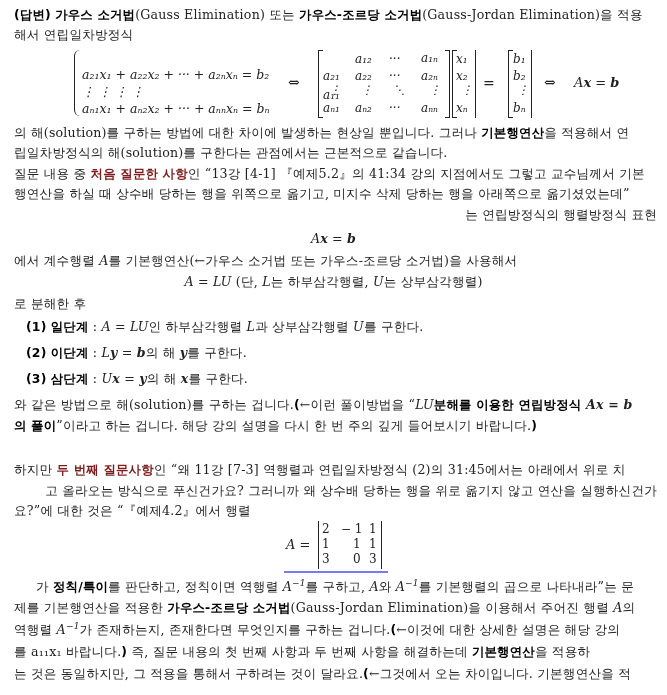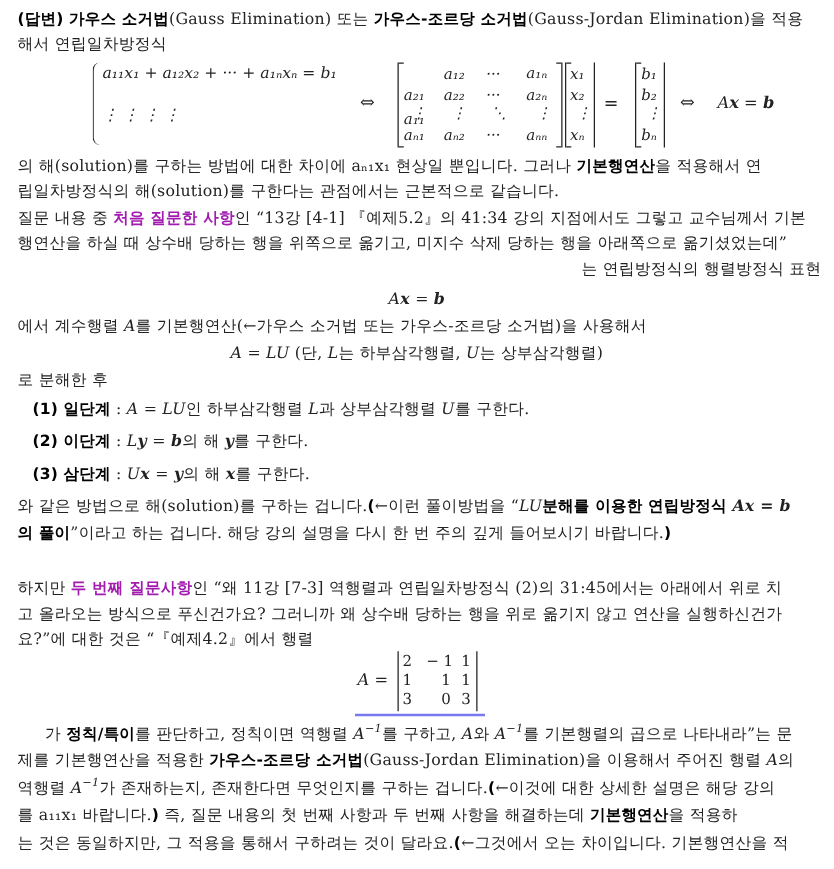--- a/index.html
+++ b/index.html
@@ -1,21 +1,21 @@
 <!DOCTYPE html>
 <html><head>
 <meta charset="utf-8">
 <style>
   html, body { margin:0; padding:0; background:#ffffff; }
   body { width:667px; height:695px; overflow:hidden; position:relative;
          font-family:"DejaVu Serif", "Liberation Serif", serif; color:#222; }
   .page { position:absolute; left:0; top:0; width:667px; }
   .line { position:absolute; left:14px; right:10px; font-size:12.6px; line-height:18px; white-space:nowrap; letter-spacing:0.2px; }
   .b { font-family:"DejaVu Sans", "Liberation Sans", sans-serif; font-weight:bold; color:#000; font-size:12.4px; }
-  .blue { color:#a21caf; }
+  .blue { color:#7f1d1d; }
   .ul { text-decoration-color:#3a3ae6; text-underline-offset:3px; }
   .m { font-family:"DejaVu Serif", "Liberation Serif", serif; font-style:italic; }
   .mb { font-family:"DejaVu Serif", "Liberation Serif", serif; font-style:italic; font-weight:bold; }
   .center { text-align:center; left:0; right:0; }
   sup, sub { font-size:9px; line-height:0; }
 
   
   .eqblock { position:absolute; top:50px; left:74px; height:70px; width:540px; font-size:12.5px; }
   .sys { position:absolute; left:0; top:0; height:68px; width:210px; }
   .sys .brace { position:absolute; left:0; top:0; width:6px; height:66px; border-left:1.3px solid #222; border-radius:6px 0 0 6px; }
@@ -37,22 +37,23 @@
 
   <div class="line" style="top:6px;">
     <span class="b">(답변)</span>
     <span class="b">가우스 소거법</span><span>(Gauss Elimination) 또는 </span><span class="b">가우스-조르당 소거법</span><span>(Gauss-Jordan Elimination)을 적용</span>
   </div>
   <div class="line" style="top:26px;">해서 연립일차방정식</div>
 
   <div class="eqblock">
     <div class="sys">
       <div class="brace"></div>
-      <div class="r m" style="top:0px;">a₁₁x₁ + a₁₂x₂ + ··· + a₁ₙxₙ  = b₁</div>
+      <div class="r m" style="top:17px;">a₂₁x₁ + a₂₂x₂ + ··· + a₂ₙxₙ  = b₂</div>
       <div class="r m" style="top:34px;">  ⋮          ⋮                  ⋮        ⋮</div>
+      <div class="r m" style="top:51px;">aₙ₁x₁ + aₙ₂x₂ + ··· + aₙₙxₙ  = bₙ</div>
     </div>
     <div class="iff" style="left:214px; top:24px;">⇔</div>
 
     <div class="mat" style="left:244px; width:130px;">
       <div class="ce" style="position:absolute; right:0; top:0; width:4px; height:68px;"></div>
       <span class="cell" style="left:4px; top:2px;margin-top:36px;">a₁₁</span>
       <span class="cell" style="left:36px; top:2px;">a₁₂</span>
       <span class="cell" style="left:70px; top:2px;">···</span>
       <span class="cell" style="left:102px; top:1px;">a₁ₙ</span>
       <span class="cell" style="left:4px; top:19px;">a₂₁</span>
@@ -82,21 +83,21 @@
       <span class="cell" style="left:8px; top:33px;">⋮</span>
       <span class="cell" style="left:4px; top:51px;">bₙ</span>
     </div>
     <div class="iff" style="left:470px; top:24px;">⇔</div>
     <div style="position:absolute; left:500px; top:25px; font-size:13px; white-space:nowrap;">
       <span class="m">A</span><span class="mb">x</span><span> = </span><span class="mb">b</span>
     </div>
   </div>
 
   <div class="line" style="top:124px;">
-    <span>의 해(solution)를 구하는 방법에 대한 차이에 aₙ₁x₁ 현상일 뿐입니다. 그러나 </span><span class="b">기본행연산</span><span>을 적용해서  연</span>
+    <span>의 해(solution)를 구하는 방법에 대한 차이에 발생하는 현상일 뿐입니다. 그러나 </span><span class="b">기본행연산</span><span>을 적용해서  연</span>
   </div>
   <div class="line" style="top:144px;">립일차방정식의 해(solution)를 구한다는 관점에서는 근본적으로 같습니다.</div>
 
   <div class="line" style="top:165px;">
     <span> 질문 내용 중 </span><span class="b blue">처음 질문한 사항</span><span>인 “</span><span class="ul">13강 [4-1] 『예제5.2』의 41:34 강의 지점에서도 그렇고 교수님께서 기본</span>
   </div>
   <div class="line" style="top:185px;">
     <span class="ul">행연산을 하실 때 상수배 당하는 행을 위쪽으로 옮기고, 미지수 삭제 당하는 행을 아래쪽으로 옮기셨었는데</span><span>”</span>
   </div>
   <div class="line" style="top:206px;text-align:right;">는 연립방정식의 행렬방정식 표현</div>
@@ -126,21 +127,21 @@
   <div class="line" style="top:396px;">
     <span>와 같은 방법으로 해(solution)를 구하는 겁니다.</span><span class="b">(</span><span>←이런 풀이방법을 “</span><span class="m">LU</span><span class="b">분해를 이용한 연립방정식 </span><span class="mb">Ax = b</span>
   </div>
   <div class="line" style="top:417px;">
     <span class="b">의 풀이</span><span>”이라고 하는 겁니다. 해당 강의 설명을 다시 한 번 주의 깊게 들어보시기 바랍니다.</span><span class="b">)</span>
   </div>
 
   <div class="line" style="top:461px;">
     <span> 하지만 </span><span class="b blue">두 번째 질문사항</span><span>인 “</span><span class="ul">왜 11강 [7-3] 역행렬과 연립일차방정식 (2)의 31:45에서는 아래에서 위로 치</span>
   </div>
-  <div class="line" style="top:482px;">
+  <div class="line" style="top:482px;text-align:right;">
     <span class="ul">고 올라오는 방식으로 푸신건가요</span><span>? </span><span class="ul">그러니까 왜 상수배 당하는 행을 위로 옮기지 않고 연산을 실행하신건가</span>
   </div>
   <div class="line" style="top:502px;">
     <span class="ul">요</span><span>?”에 대한 것은 “</span><span class="ul">『예제4.2』에서 행렬</span>
   </div>
 
   <div style="position:absolute; left:286px; top:537px; font-size:13px;">
     <span class="m">A = </span>
   </div>
   <div class="amat">

